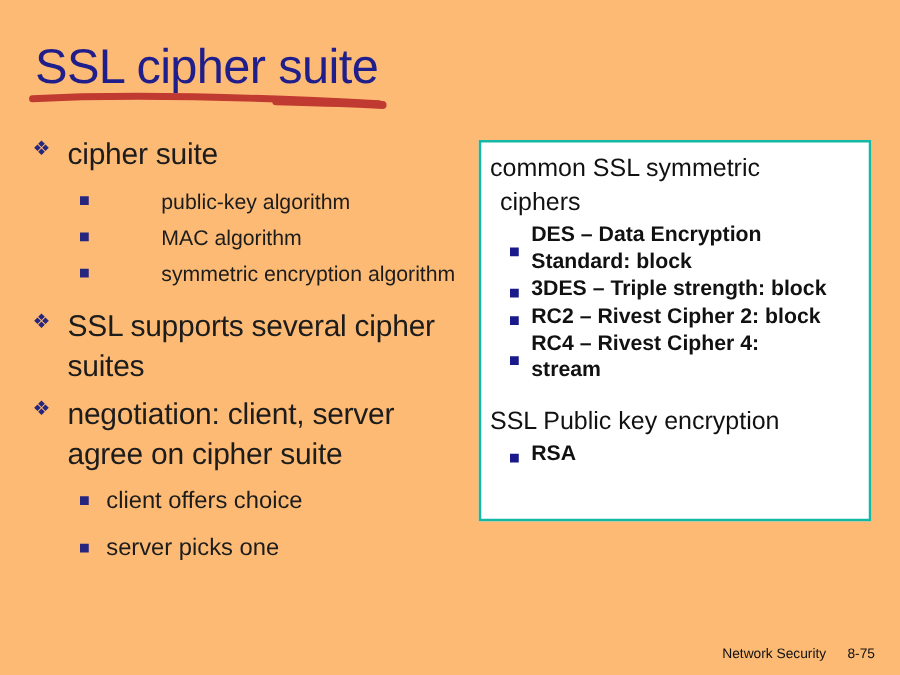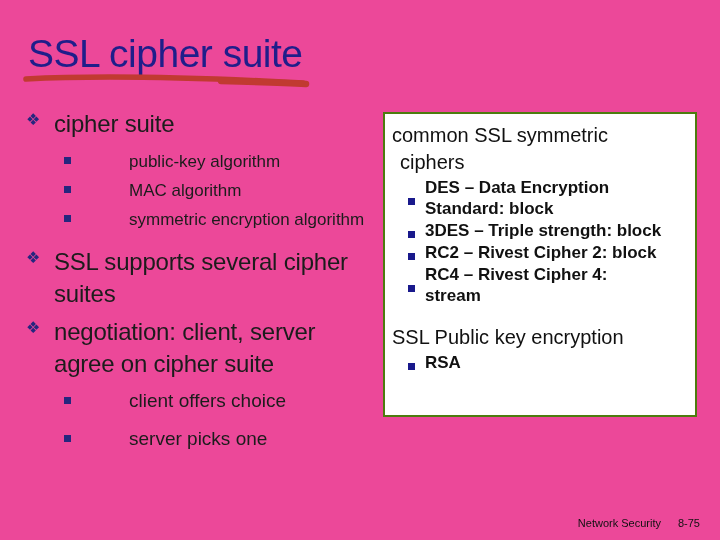--- a/index.html
+++ b/index.html
@@ -1,17 +1,17 @@
 <!DOCTYPE html>
 <html><head>
 <meta charset="utf-8">
 <style>
   html,body{margin:0;padding:0;background:#888;}
   .slide{
-    position:relative; width:720px; height:540px; background:#ec4899;
+    position:relative; width:720px; height:540px; background:#fdba74;
     font-family:"Liberation Sans", sans-serif; overflow:hidden;
   }
   
   .title{
     position:absolute; left:28px; top:34px; margin:0;
     font-size:39px; line-height:1.05; font-weight:500;
     color:#1f1e8a; letter-spacing:-0.5px;
   }
   .underline{ position:absolute; left:21px; top:72px; }
 
@@ -19,31 +19,31 @@
   .left-col{ position:absolute; left:26px; top:108px; width:358px; color:#1c1c1c; }
   .l1row{ display:flex; align-items:flex-start; }
   .l1row .marker{
     flex:none; width:28px; padding-top:4px;
     font-size:16px; line-height:1; color:#26267e; text-align:left;
   }
   .l1text{ font-size:24px; line-height:32px; white-space:pre-line; letter-spacing:-0.2px; }
   .sub1{ margin:7px 0 12px 38px; }
   .sub1 .srow{ display:flex; align-items:flex-start; font-size:17px; line-height:29px;gap:44px; }
   .sub2{ margin:9px 0 0 38px; }
-  .sub2 .srow{ display:flex; align-items:flex-start; font-size:19px; line-height:24px; margin-bottom:14px;gap:44px; }
+  .sub2 .srow{ display:flex; align-items:flex-start; font-size:19px; line-height:24px; margin-bottom:14px; }
   .sq{
     flex:none; width:7px; height:7px; background:#26267e; margin:10px 14px 0 0;
   }
   .sub2 .sq{ margin-top:8px; }
   .m-top8{ margin-top:8px; } .m-top6{ margin-top:6px; }
 
   
   .box{
     position:absolute; left:383px; top:112px; width:314px; height:305px;
-    box-sizing:border-box; border:2px solid #4d7c0f; background:#fff;
+    box-sizing:border-box; border:2px solid #14b8a6; background:#fff;
     padding:8px 5px 0 6px; color:#111111;
   }
   .bhead{
     font-size:20px; line-height:27px; padding-left:9px; text-indent:-8px;
     white-space:pre-line; letter-spacing:0;
   }
   .bhead2{ margin-top:18px; }
   .brow{ display:flex; align-items:center; font-size:17px; line-height:21px; margin-top:1px;font-weight:bold; }
   .brow .bsq{ flex:none; width:7px; height:7px; background:#19198c; margin:7px 10px 0 17px; }
   .brow .btext{ white-space:pre-line; }

